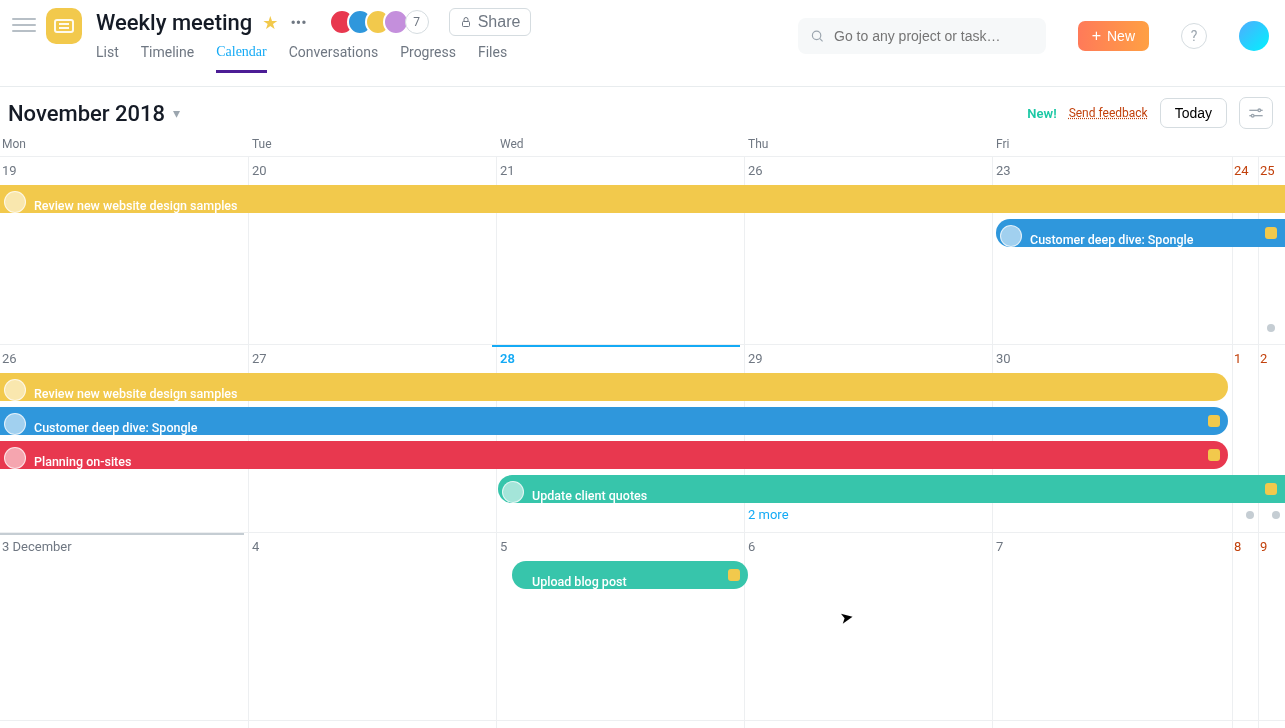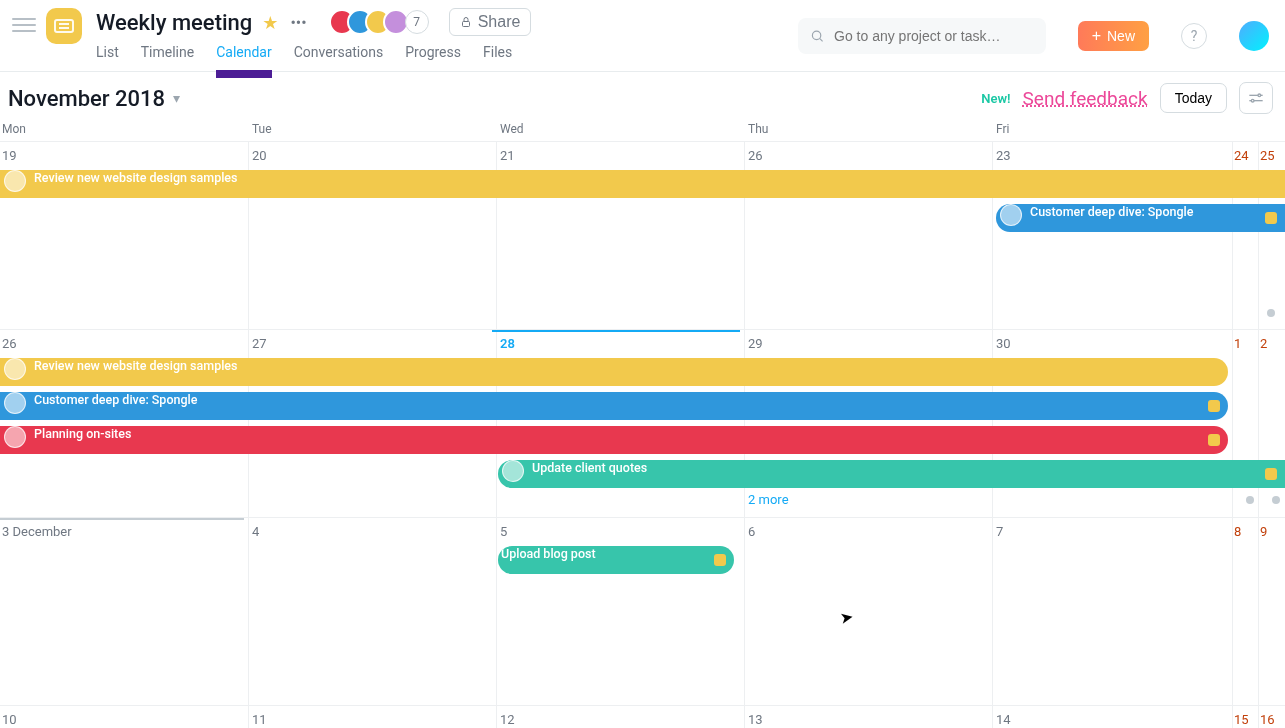--- a/index.html
+++ b/index.html
@@ -1,63 +1,63 @@
 <!DOCTYPE html>
 <html><head>
 <meta charset="utf-8">
 <style>
   * { box-sizing: border-box; }
   html, body { margin:0; padding:0; font-family: -apple-system, BlinkMacSystemFont, "Segoe UI", Roboto, Helvetica, Arial, sans-serif; background:#fff; color:#151b26; font-size:13px; }
   body { width:1285px; height:728px; overflow:hidden; position:relative; }
-  .topbar { display:flex; align-items:flex-start; padding:8px 16px 16px 12px; border-bottom:1px solid #e8ecee; height:72px; position:relative;}
+  .topbar { display:flex; align-items:flex-start; padding:8px 16px 16px 12px; border-bottom:1px solid #e8ecee; height:87px; position:relative;}
   .ham { width:24px; display:flex; flex-direction:column; gap:4px; margin-top:10px; cursor:pointer;}
   .ham span { height:2px; background:#b7bfc6; border-radius:2px;}
   .proj-icon { width:36px; height:36px; border-radius:10px; background:#f2c94c; margin:0 14px 0 10px; display:flex; align-items:center; justify-content:center;}
   .proj-icon span { width:20px; height:14px; border:2px solid rgba(255,255,255,0.9); border-radius:3px; position:relative;}
   .proj-icon span::before,.proj-icon span::after{content:"";position:absolute;left:3px;right:3px;height:2px;background:rgba(255,255,255,0.9);}
   .proj-icon span::before{top:2px;} .proj-icon span::after{bottom:2px;}
   .title-row { display:flex; align-items:center; gap:10px;}
   .title { font-size:22px; font-weight:500; color:#151b26;}
   .star { color:#f2c94c; font-size:18px;}
   .dots { color:#6f7782; font-size:16px; padding:0 2px; cursor:pointer;}
   .avatars { display:flex; margin-left:10px; align-items:center;}
   .avatar { width:26px; height:26px; border-radius:50%; border:2px solid #fff; margin-left:-8px; display:flex; align-items:center; justify-content:center; color:#fff; font-size:11px; font-weight:600;}
   .avatar.first{margin-left:0;}
   .avcount { width:24px; height:24px; border-radius:50%; border:1px solid #d5dce0; background:#fff; color:#6f7782; font-size:12px; display:flex;align-items:center;justify-content:center; margin-left:-4px;}
   .share-btn { margin-left:10px; border:1px solid #d5dce0; border-radius:6px; padding:4px 10px; font-size:16px; color:#6f7782; background:#fff; display:flex; gap:6px; align-items:center; cursor:pointer;}
   .tabs { display:flex; gap:22px; margin-top:8px; color:#6f7782; font-size:14px;}
   .tab { padding-bottom:10px; cursor:pointer;}
-  .tab.active { color:#14aaf5; border-bottom:8px solid #4c1d95;}
+  .tab.active { color:#14aaf5; border-bottom:3px solid #4c1d95;font-family:Liberation Serif, serif;}
   .right-tools { position:absolute; right:16px; top:18px; display:flex; gap:32px; align-items:center;}
   .search { width:248px; height:36px; background:#f6f8f9; border-radius:8px; display:flex; align-items:center; padding:0 12px; gap:8px; color:#9ca6af;}
   .search input { border:none; background:transparent; outline:none; font-size:14px; color:#6f7782; width:100%;}
   .new-btn { background:linear-gradient(90deg,#ff7a59,#ffa043); color:#fff; border:none; border-radius:7px; padding:7px 14px; font-size:14px; font-weight:500; display:flex; gap:6px; align-items:center; cursor:pointer;}
   .help-btn { width:26px; height:26px; border:1px solid #d5dce0; border-radius:50%; color:#9ca6af; display:flex;align-items:center;justify-content:center; font-size:14px;}
   .me-av { width:30px; height:30px; border-radius:50%; background:linear-gradient(135deg,#4facfe,#00f2fe);}
   
   .subhead { display:flex; align-items:center; justify-content:space-between; padding:10px 12px 8px 8px;}
   .month { font-size:22px; font-weight:500; display:flex; align-items:center; gap:8px;}
   .chev { color:#9ca6af; font-size:14px;}
   .sub-right {display:flex; align-items:center; gap:12px;}
   .newlbl{ color:#1cc8a5; font-weight:600; font-size:13px;}
-  .feedback { color:#ec4899; text-decoration:underline dotted; font-size:19px; cursor:pointer;}
+  .feedback { color:#c2410c; text-decoration:underline dotted; font-size:12px; cursor:pointer;}
   .today-btn{ border:1px solid #d5dce0; border-radius:7px; background:#fff; padding:6px 14px; font-size:14px; cursor:pointer;}
   .settings-btn{ border:1px solid #d5dce0; border-radius:7px; background:#fff; width:34px; height:32px; display:flex;align-items:center;justify-content:center; color:#9ca6af; cursor:pointer;}
   
   .daylabels{position:relative; height:20px; border-bottom:1px solid #edeff1;}
   .daylabel{position:absolute; top:0; font-size:12px; color:#6f7782;}
   .cal { position:relative;}
   .row { position:relative; height:188px; border-bottom:1px solid #edeff1;}
   .cell { position:absolute; top:0; bottom:0; border-right:1px solid #edeff1;}
   .dnum { position:absolute; top:6px; font-size:13px; color:#6f7782;}
   .dnum.today { color:#14aaf5; font-weight:600;}
   .dnum.muted { color:#c2410c;}
   .today-line{ position:absolute; top:0; height:2px; background:#14aaf5;}
   
-  .task { position:absolute; height:28px; border-radius:14px; display:flex; align-items:flex-start; font-size:12.5px; font-weight:500; color:#fff; padding-left:4px; padding-right:10px; gap:8px; overflow:hidden; cursor:pointer;}
+  .task { position:absolute; height:28px; border-radius:14px; display:flex; align-items:flex-end; font-size:12.5px; font-weight:500; color:#fff; padding-left:4px; padding-right:10px; gap:8px; overflow:hidden; cursor:pointer;}
   .task .tav{ width:22px; height:22px; border-radius:50%; background:rgba(255,255,255,0.55); border:1px solid rgba(255,255,255,0.7); flex-shrink:0;}
   .flat-left{ border-top-left-radius:0; border-bottom-left-radius:0;}
   .flat-right{ border-top-right-radius:0; border-bottom-right-radius:0;}
   .badge { width:12px; height:12px; border-radius:3px; position:absolute; right:8px; top:8px; background:#f2c94c;}
   .yellow{ background:#f2c94c;} .blue{background:#2f97dc;} .red{background:#e8384f;} .teal{background:#37c5ab;} .orange{background:#fd9a00;}
   .more-link{position:absolute; color:#14aaf5; font-size:13px; cursor:pointer;}
   .greydot{ width:8px;height:8px;border-radius:50%;background:#c5cdd3;position:absolute;}
   .cursor{position:absolute; left:840px; top:608px; font-size:16px; color:#000; transform:rotate(-10deg); pointer-events:none;} .c1{left:248px;} .c2{left:496px;} .c3{left:744px;} .c4{left:992px;}
   .x0{left:2px;} .x1{left:252px;} .x2{left:500px;} .x3{left:748px;} .x4{left:996px;}
   .narrow1{left:1234px;} .narrow2{left:1260px;}
@@ -226,21 +226,21 @@
       <div class="cell" style="left:1258px;width:0"></div>
     <div style="position:absolute;left:0;top:0;width:244px;height:2px;background:#c5cdd3;"></div>
     <span class="dnum x0">3 December</span>
     <span class="dnum x1">4</span>
     <span class="dnum x2">5</span>
     <span class="dnum x3">6</span>
     <span class="dnum x4">7</span>
     <span class="dnum narrow1 muted">8</span>
     <span class="dnum narrow2 muted">9</span>
 
-    <div class="task teal" style="left:498px;width:236px;top:28px;padding-left:3px;">
+    <div class="task teal" style="left:512px;width:236px;top:28px;padding-left:20px;">
       <span>Upload blog post</span>
       <span class="badge"></span>
     </div>
   </div>
 
   <div class="row" style="height:60px;border-bottom:none;">
     <div class="cell c1" style="width:0"></div>
       <div class="cell c2" style="width:0"></div>
       <div class="cell c3" style="width:0"></div>
       <div class="cell c4" style="width:0"></div>

